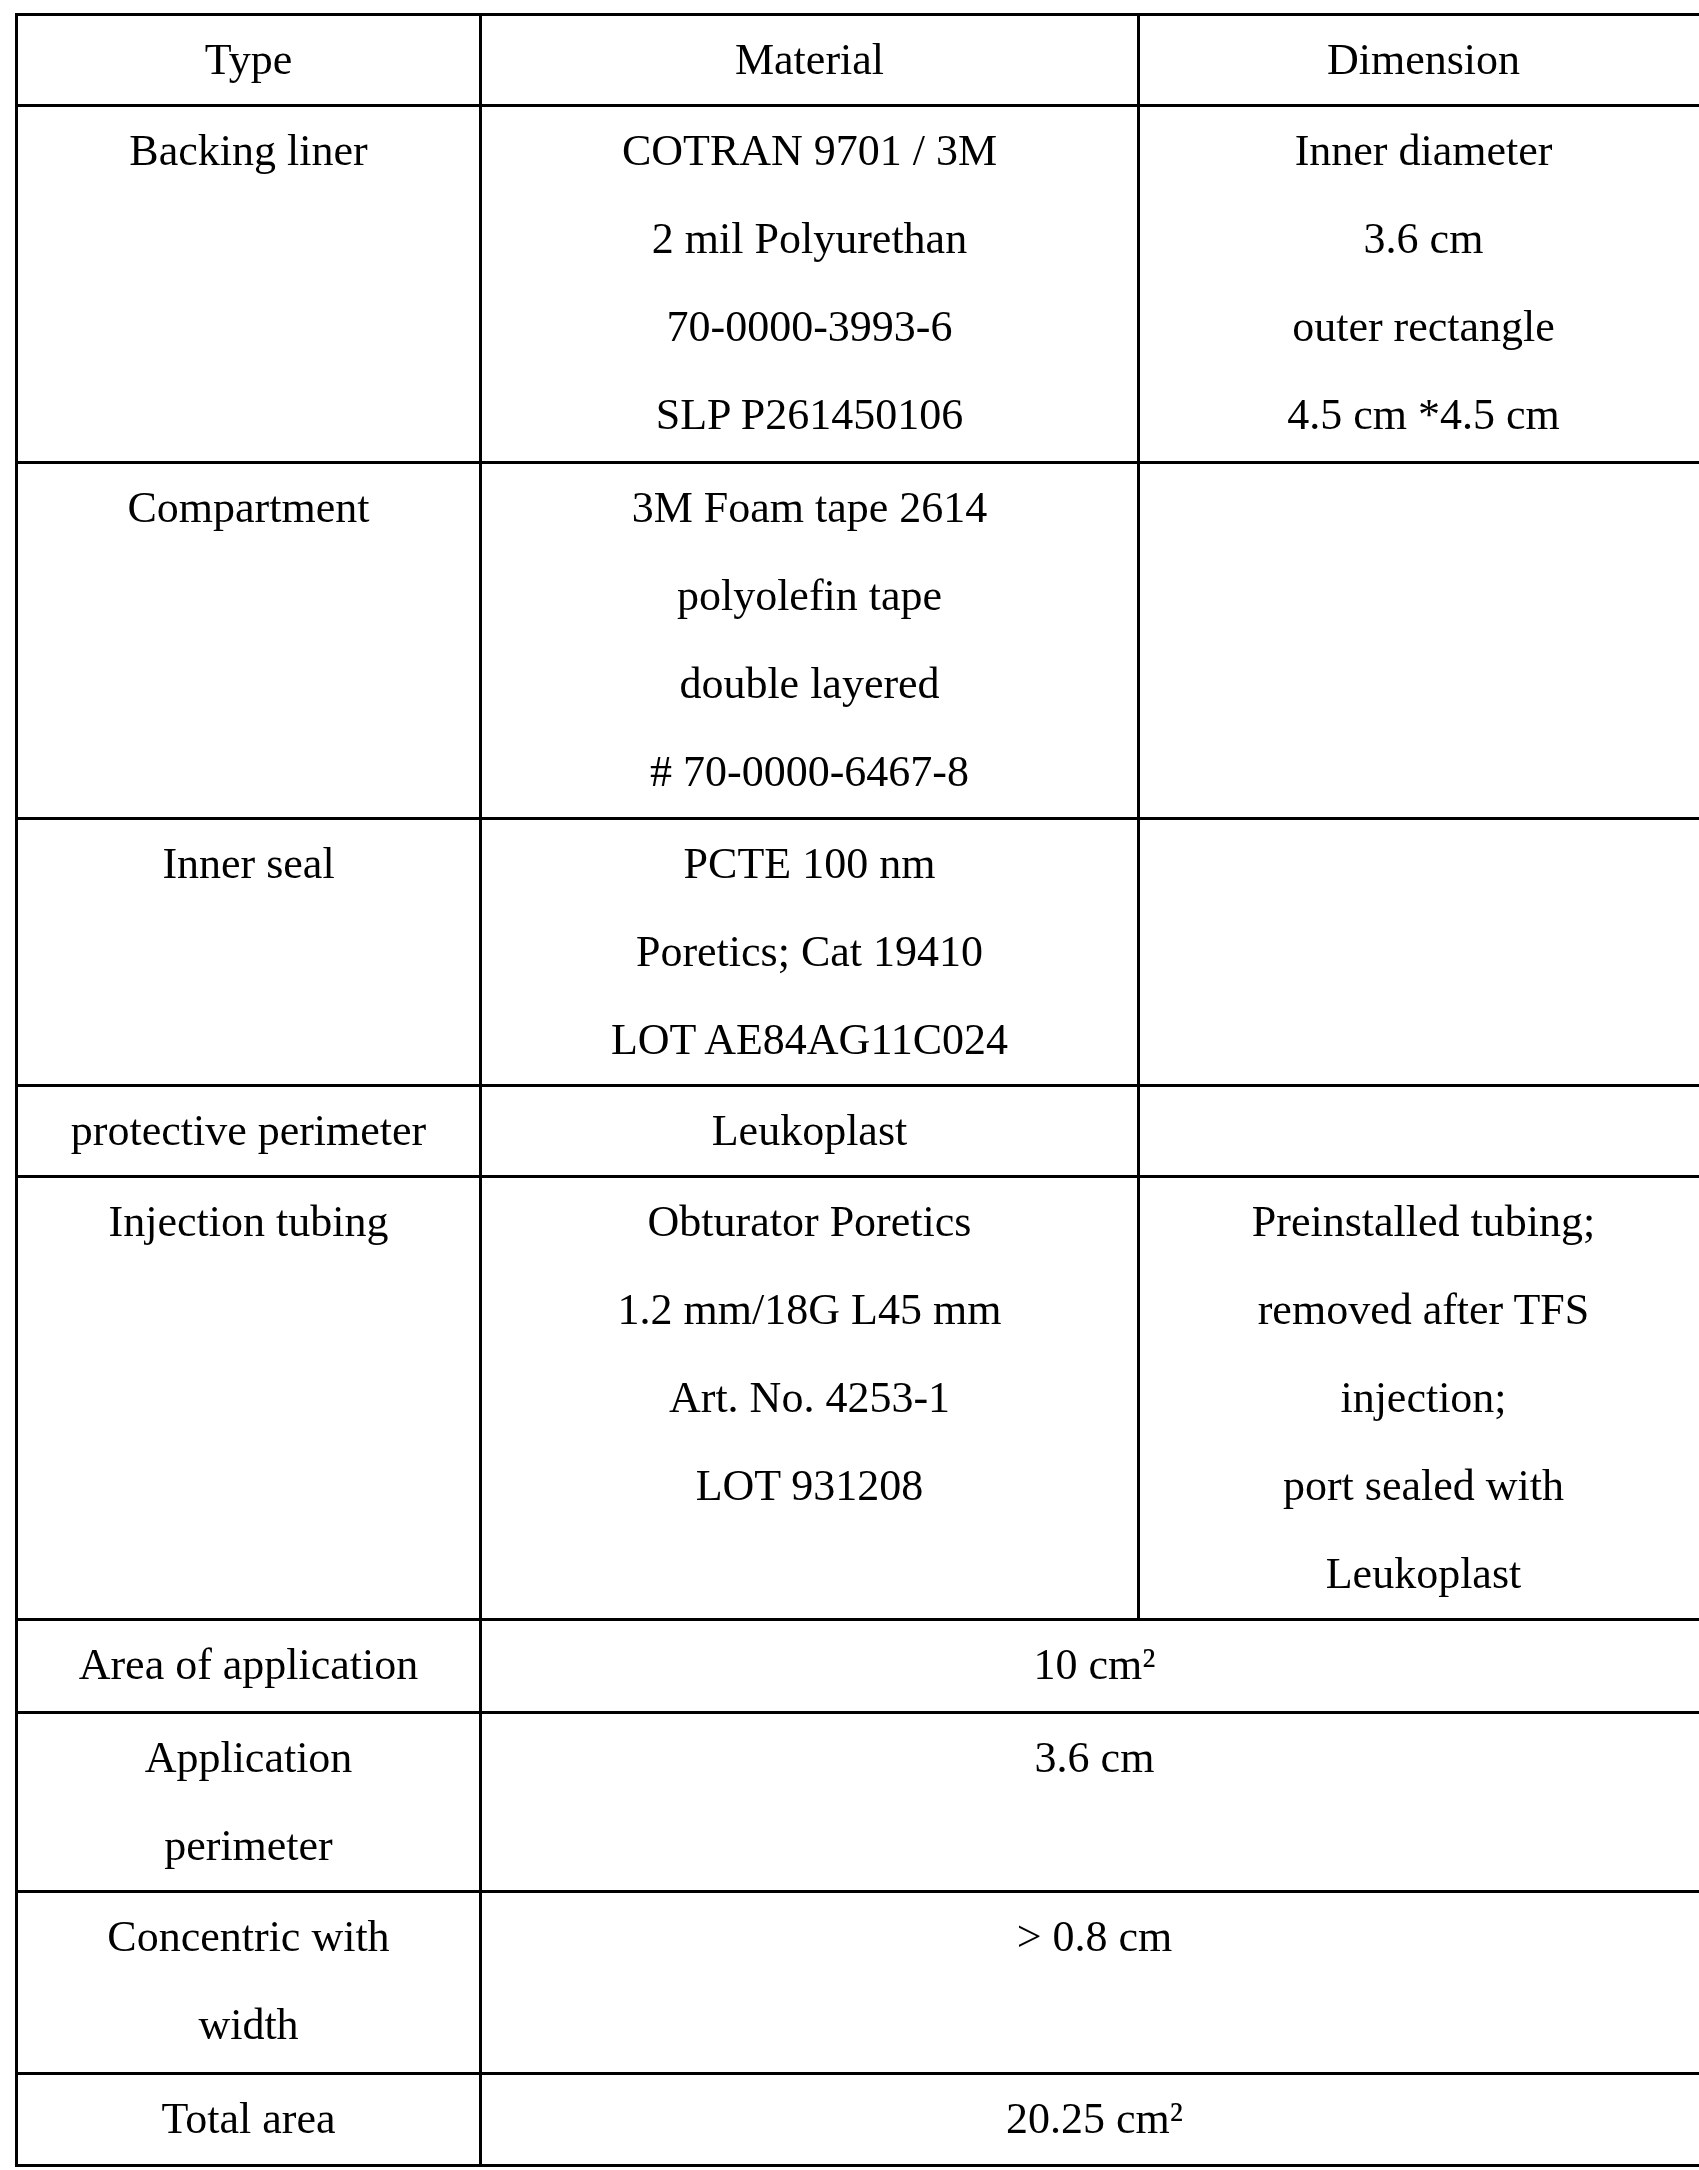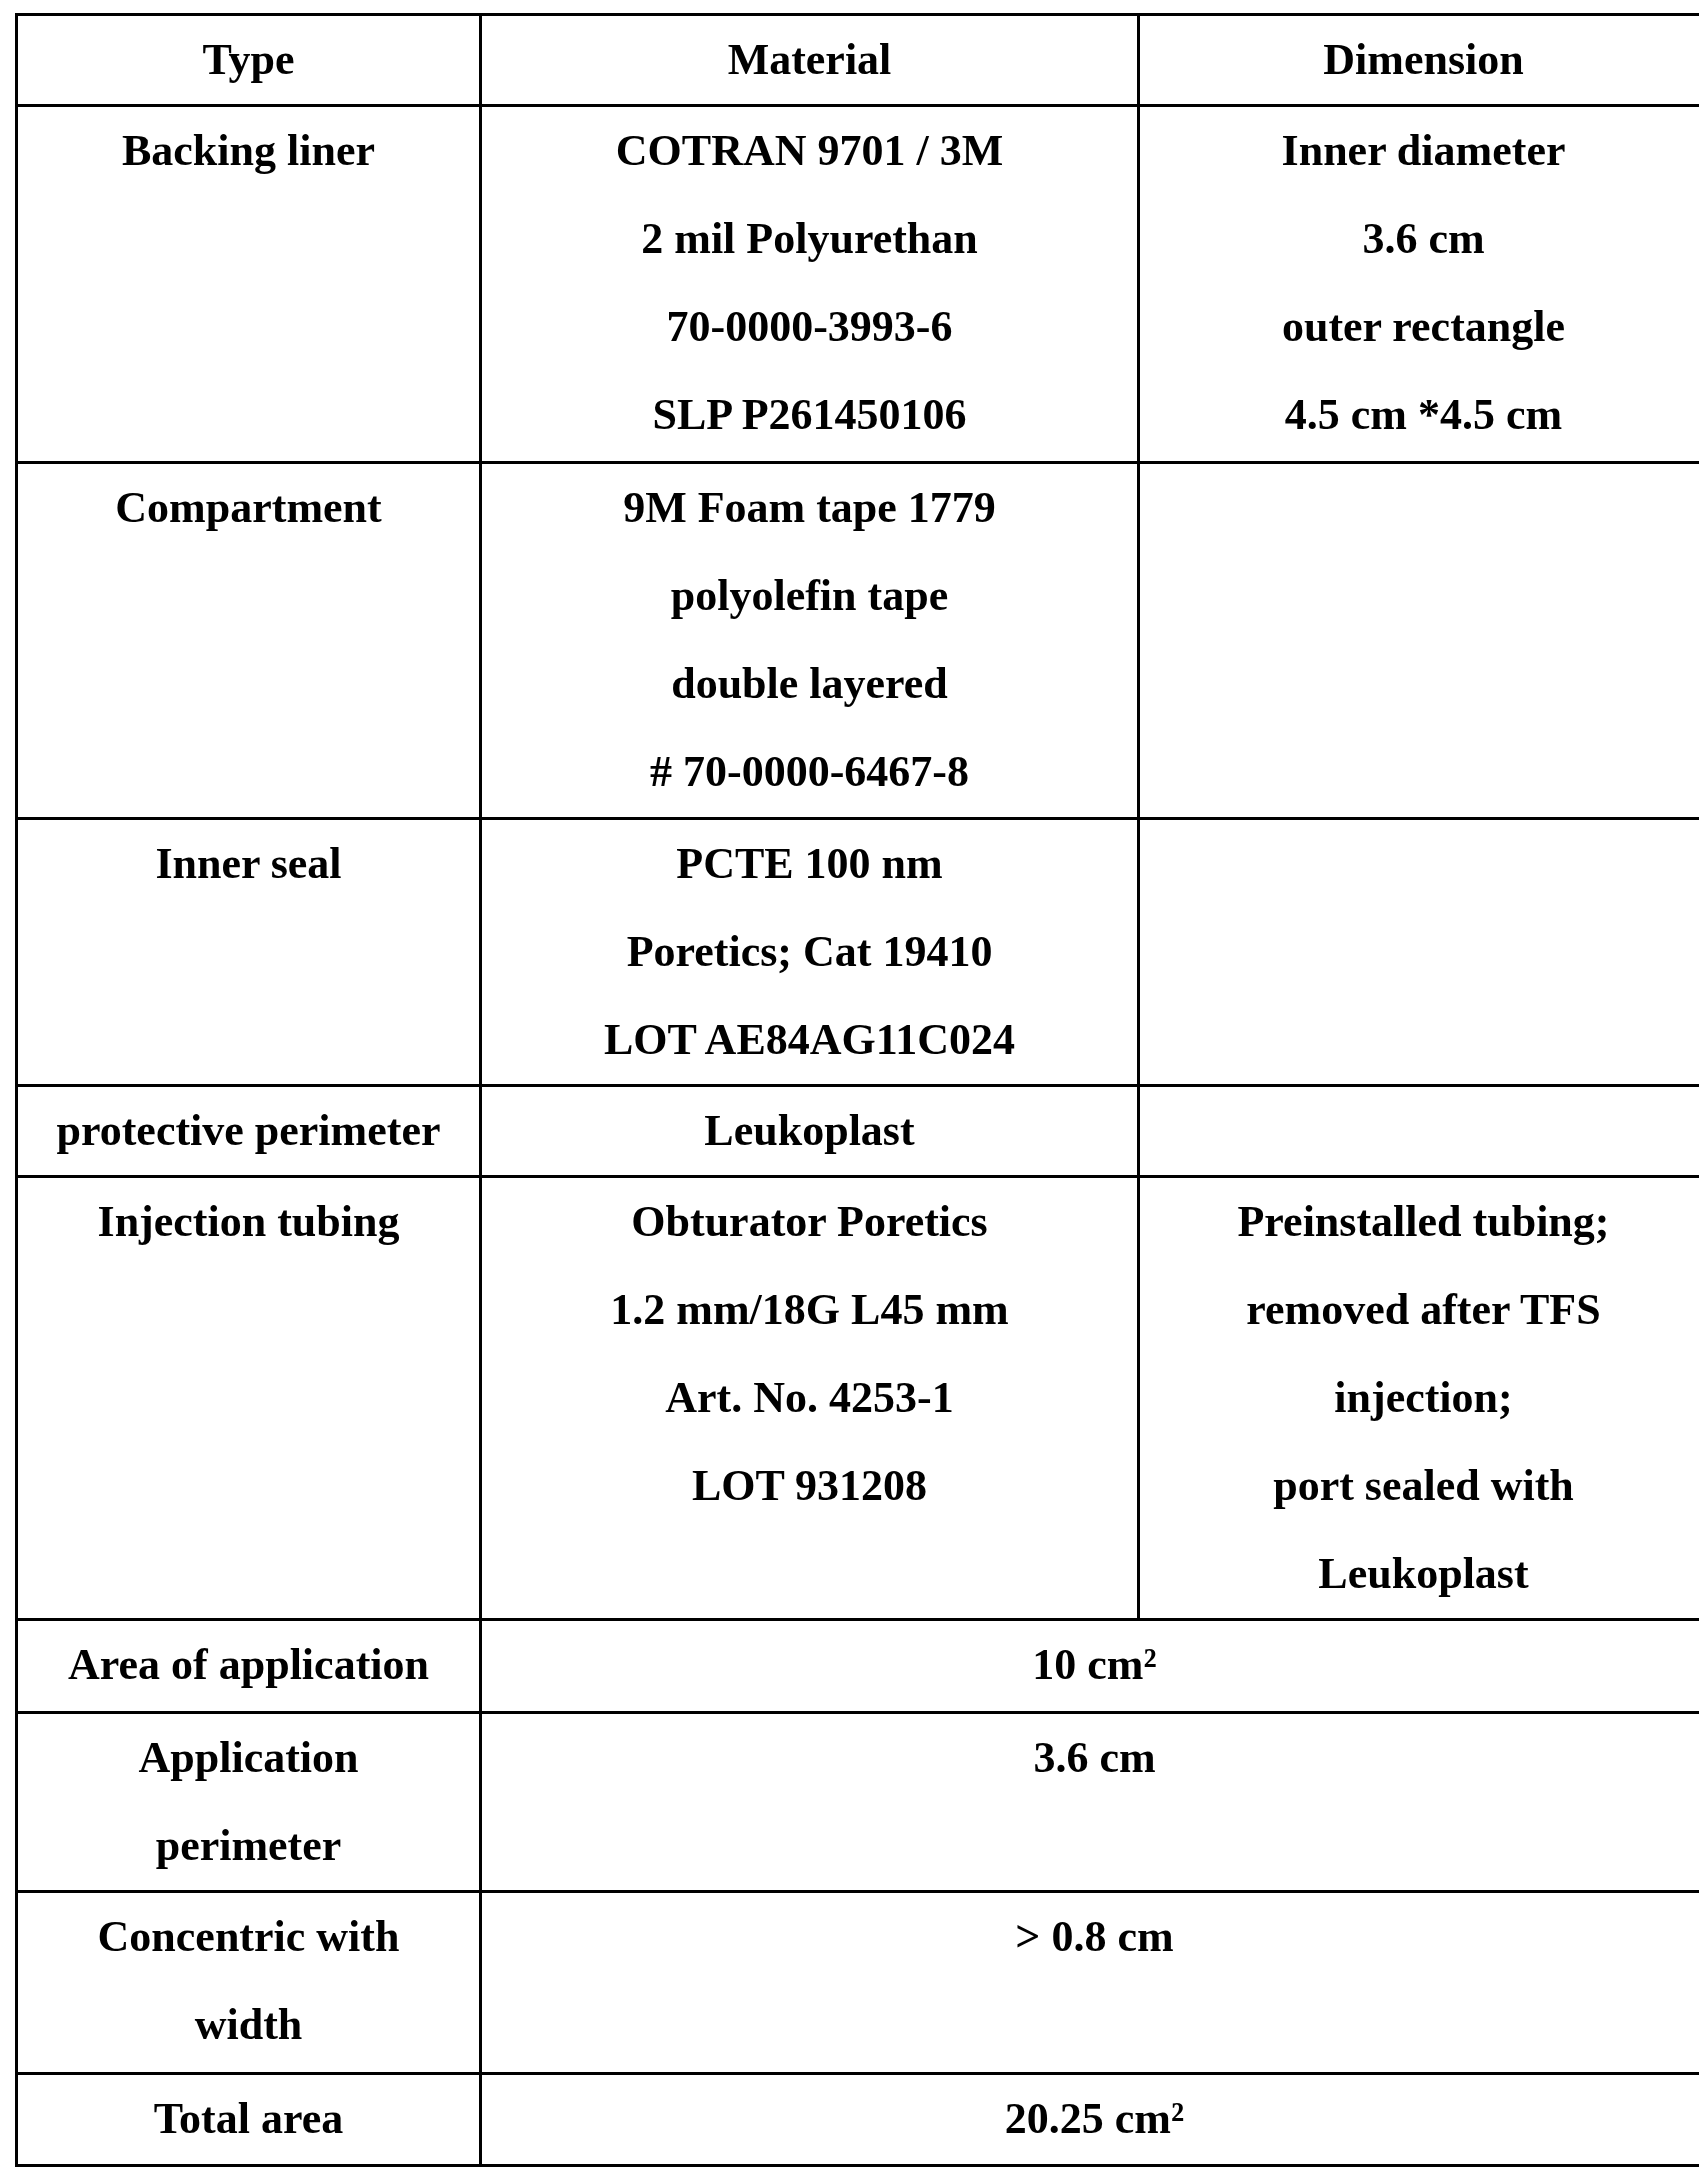--- a/index.html
+++ b/index.html
@@ -1,21 +1,21 @@
 <!DOCTYPE html>
 <html><head>
 <meta charset="utf-8">
 <style>
   html, body { margin:0; padding:0; background:#ffffff; }
   body { width:1699px; height:2170px; position:relative; overflow:hidden;
          font-family:"Liberation Serif", serif; color:#000; }
   table { position:absolute; left:15px; top:13px; border-collapse:collapse;
           table-layout:fixed; width:1678px; }
   td, th { border:3px solid #000; text-align:center; vertical-align:top;
-           font-weight:bold; font-size:44px; line-height:88px; padding:0 4px; }
+           font-weight:normal; font-size:44px; line-height:88px; padding:0 4px; }
   .c1 { width:453px; } .c2 { width:647px; } .c3 { width:559px; }
   .line { display:block; white-space:nowrap; }
 </style>
 </head>
 <body>
 
 <table>
   <thead>
     <tr style="height:89px">
       <th class="c1">Type</th>
@@ -39,21 +39,21 @@
           <span class="line">3.6 cm</span>
           <span class="line">outer rectangle</span>
           <span class="line">4.5 cm *4.5 cm</span>
         </td>
       </tr>
       <tr style="height: 356px;">
         <td>
           <span class="line">Compartment</span>
         </td>
         <td>
-          <span class="line">9M Foam tape 1779</span>
+          <span class="line">3M Foam tape 2614</span>
           <span class="line">polyolefin tape</span>
           <span class="line">double layered</span>
           <span class="line"># 70-0000-6467-8</span>
         </td>
         <td></td>
       </tr>
       <tr style="height: 265px;">
         <td>
           <span class="line">Inner seal</span>
         </td>

